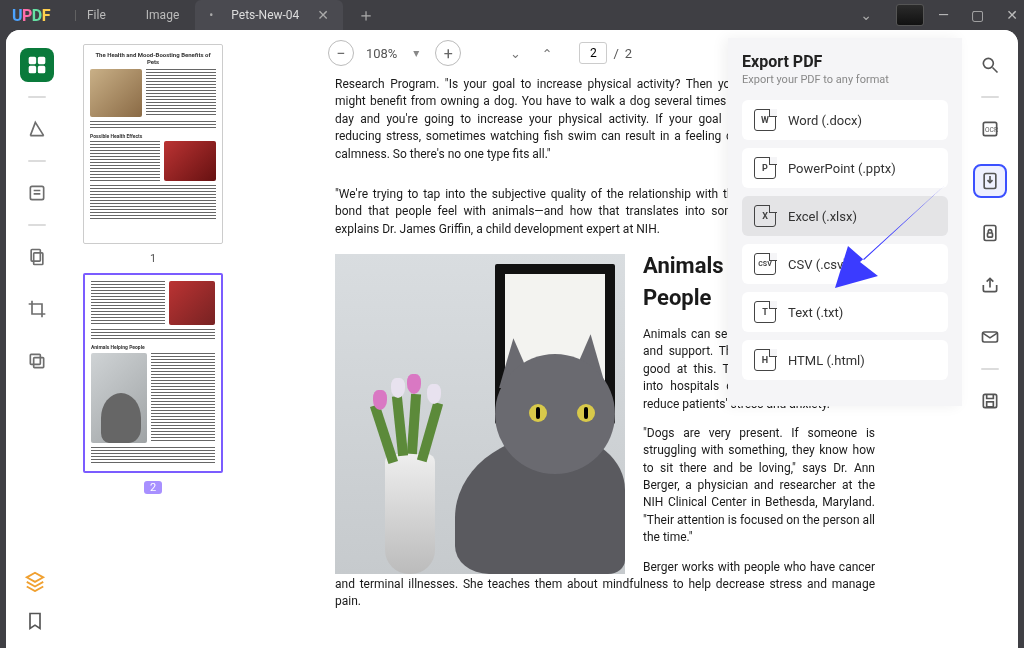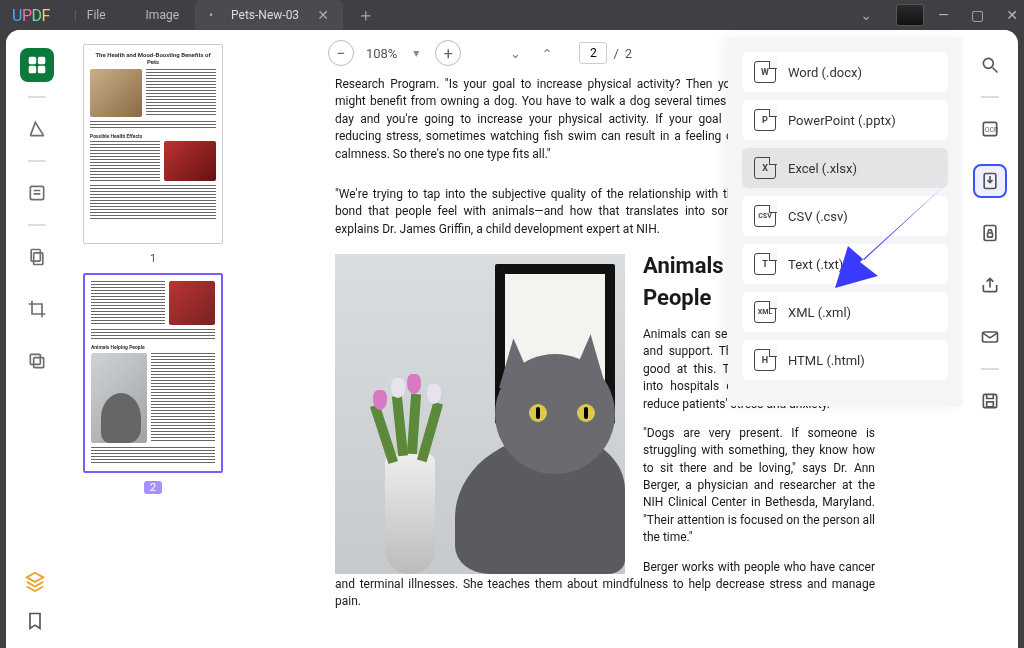--- a/index.html
+++ b/index.html
@@ -1,19 +1,19 @@
 <!DOCTYPE html>
 <html><head>
 <meta charset="utf-8">
 <style>
 * { box-sizing: border-box; margin: 0; padding: 0; font-family: -apple-system, BlinkMacSystemFont, "Segoe UI", Roboto, sans-serif; }
 html, body { width: 1024px; height: 648px; overflow: hidden; background: #3f3f44; }
 
 .titlebar { height: 30px; background: #3f3f44; display: flex; align-items: center; padding: 0 6px; color: #bbb; font-size: 12px; }
-.logo { font-weight: 400; font-size: 16px; letter-spacing: -0.5px; margin: 0 14px 0 6px; }
+.logo { font-weight: 700; font-size: 16px; letter-spacing: -0.5px; margin: 0 14px 0 6px; }
 .logo .u { color: #4da3ff; }
 .logo .p { color: #ff6ea9; }
 .logo .d { color: #66e0a3; }
 .logo .f { color: #ffcf4d; }
 .menu-sep { color: #666; margin: 0 10px; }
 .titlebar .menu { cursor: pointer; }
 .titlebar .menu + .menu { margin-left: 40px; }
 .titlebar .spacer { flex: 1; }
 .tab { display: flex; align-items: center; background: #4a4a50; border-radius: 6px 6px 0 0; height: 30px; padding: 0 14px; margin-left: 16px; gap: 18px; color: #ddd; font-size: 12px; }
 .tab .dot { color: #aaa; }
@@ -112,21 +112,21 @@
 </head>
 <body>
 
 <div class="titlebar">
   <span class="logo"><span class="u">U</span><span class="p">P</span><span class="d">D</span><span class="f">F</span></span>
   <span class="menu-sep">|</span>
   <span class="menu">File</span>
   <span class="menu">Image</span>
   <div class="tab">
     <span class="dot">•</span>
-    <span>Pets-New-03</span>
+    <span>Pets-New-04</span>
     <span class="close">✕</span>
   </div>
   <span class="addtab">＋</span>
   <span class="spacer"></span>
   <span class="dropbtn">⌄</span>
   <div class="brandbox"></div>
   <div class="winbtns">
     <span>—</span>
     <span>▢</span>
     <span>✕</span>
@@ -258,43 +258,41 @@
       </div>
 
       <div class="bigh">Animals Helping People</div>
       <p>Animals can serve as a source of comfort and support. Therapy dogs are especially good at this. They're sometimes brought into hospitals or nursing homes to help reduce patients' stress and anxiety.</p>
       <p>"Dogs are very present. If someone is struggling with something, they know how to sit there and be loving," says Dr. Ann Berger, a physician and researcher at the NIH Clinical Center in Bethesda, Maryland. "Their attention is focused on the person all the time."</p>
       <p>Berger works with people who have cancer and terminal illnesses. She teaches them about mindfulness to help decrease stress and manage pain.</p>
     </div>
   </div>
 
   <div class="export">
+    <h3>Export PDF</h3>
+    <div class="sub">Export your PDF to any format</div>
     <div class="opt">
         <div class="ic">W</div>
         <span>Word (.docx)</span>
       </div>
     <div class="opt">
         <div class="ic">P</div>
         <span>PowerPoint (.pptx)</span>
       </div>
     <div class="opt hover">
         <div class="ic">X</div>
         <span>Excel (.xlsx)</span>
       </div>
     <div class="opt">
         <div class="ic" style="font-size:7px">CSV</div>
         <span>CSV (.csv)</span>
       </div>
     <div class="opt">
         <div class="ic">T</div>
         <span>Text (.txt)</span>
-      </div>
-    <div class="opt">
-        <div class="ic" style="font-size:7px">XML</div>
-        <span>XML (.xml)</span>
       </div>
     <div class="opt">
         <div class="ic">H</div>
         <span>HTML (.html)</span>
       </div>
   </div>
 
   <svg class="arrow" viewBox="0 0 120 110">
     <path d="M115 5 L30 82 L48 96 L5 108 L18 66 L34 80 Z" fill="#3b3bff"></path>
   </svg>

